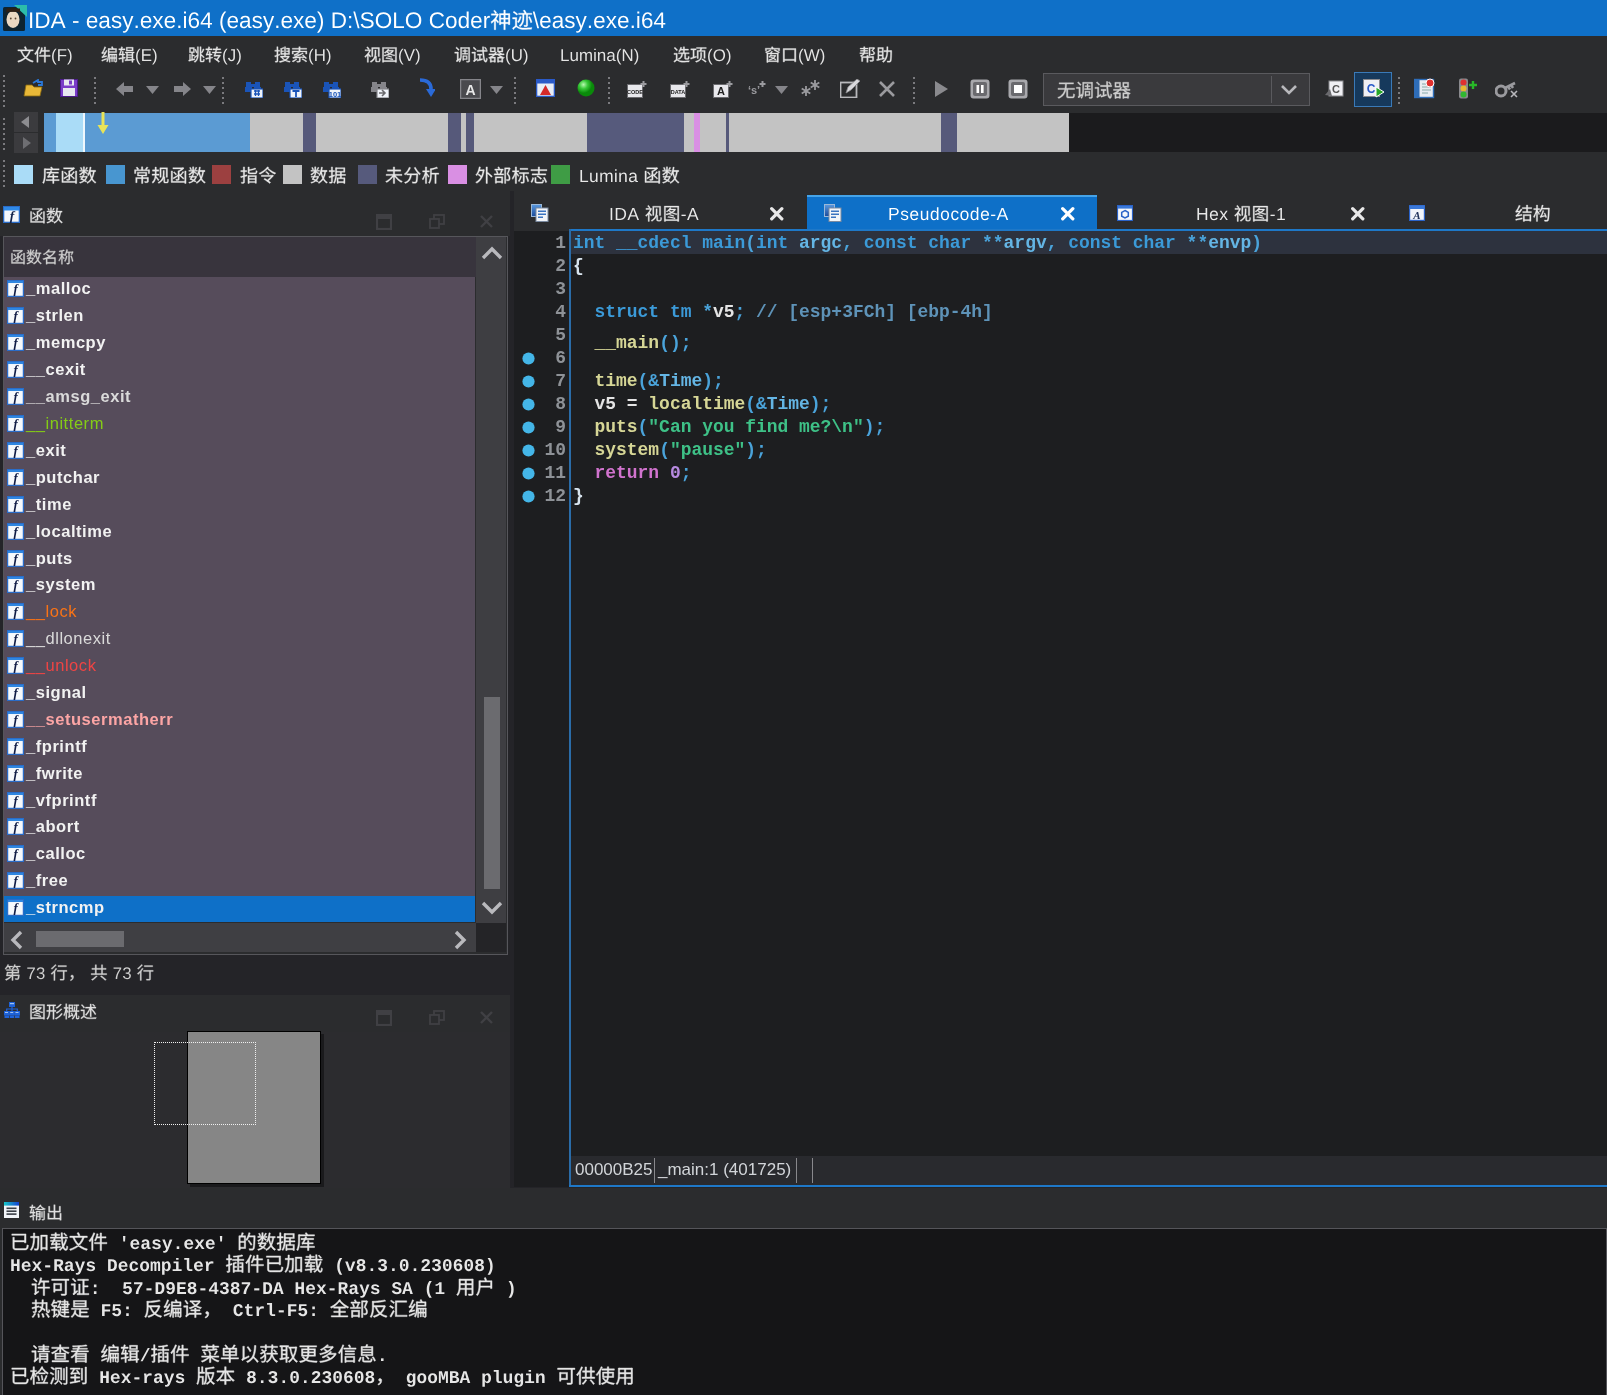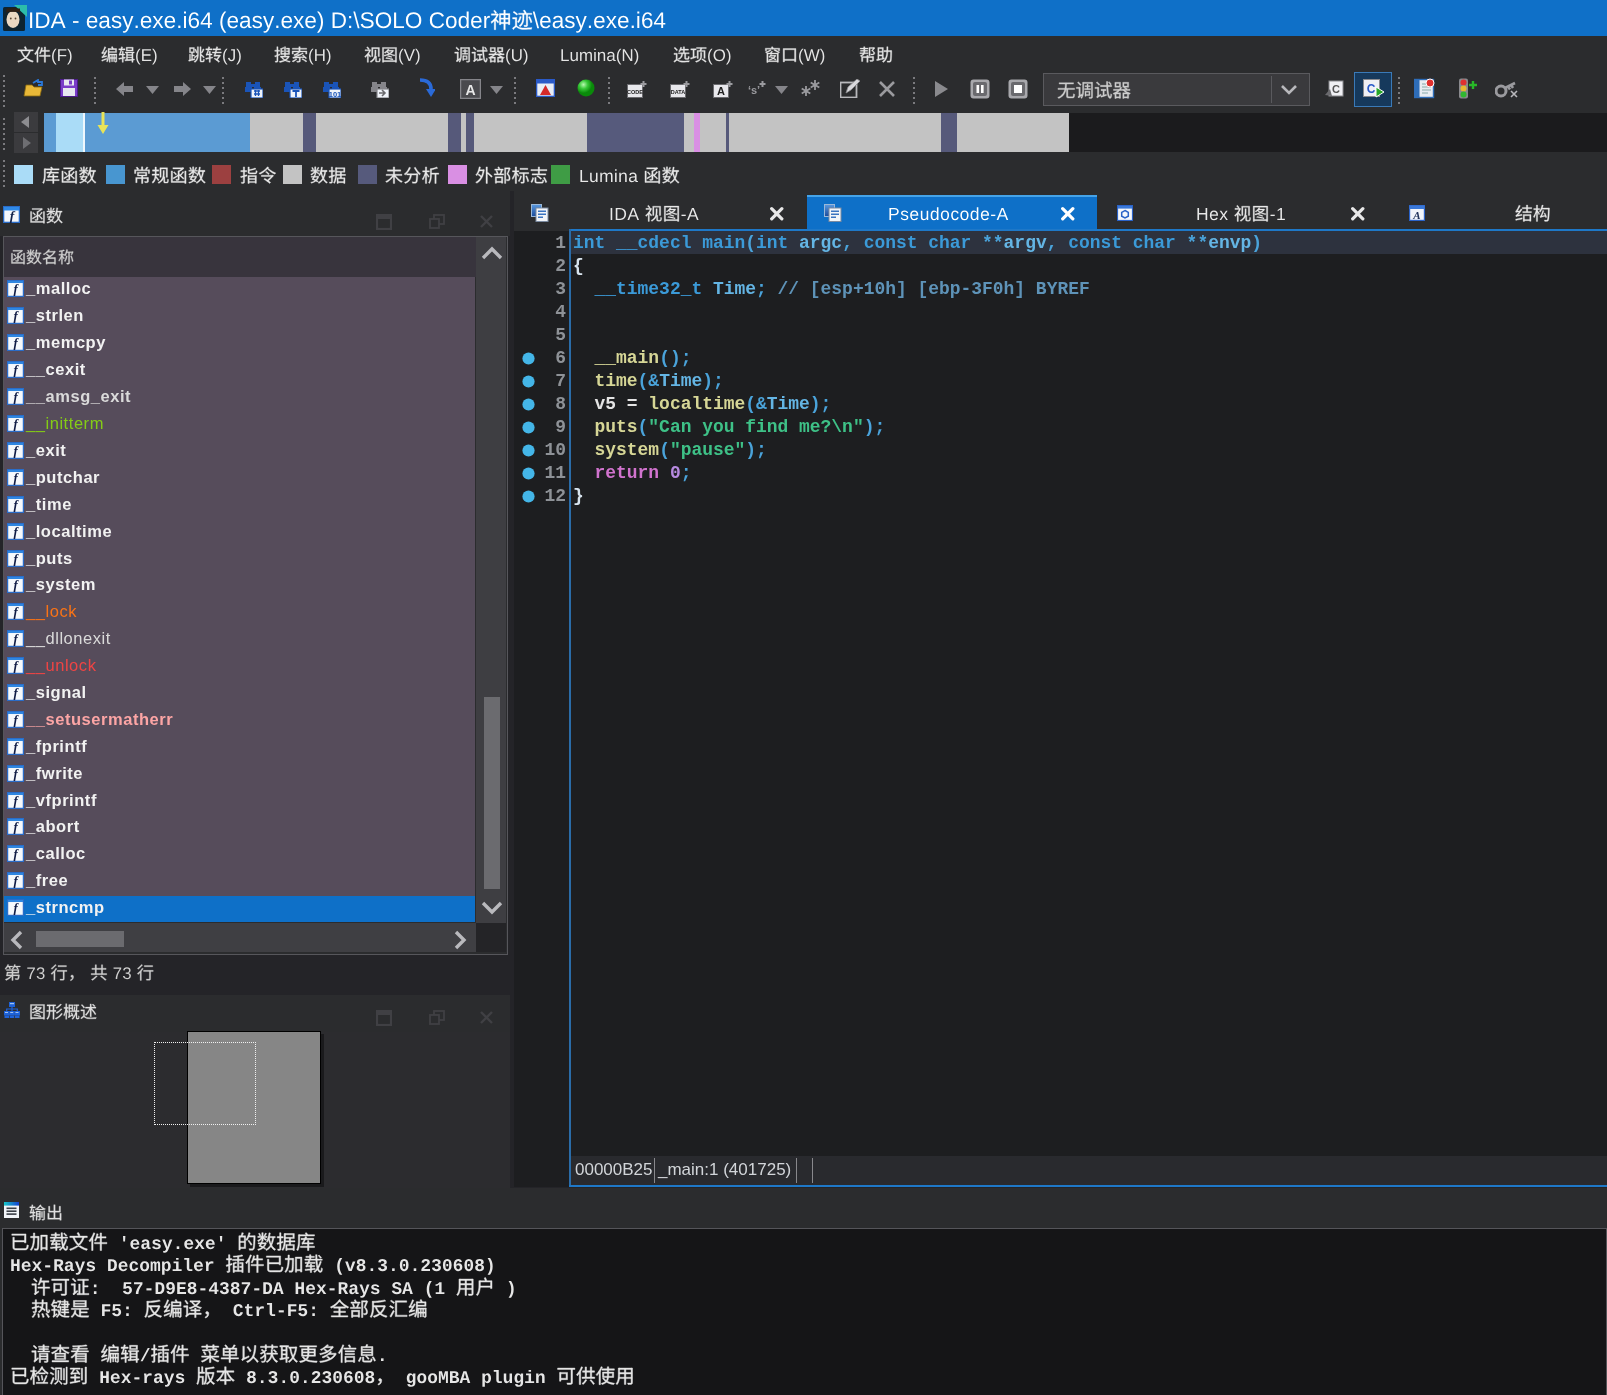--- a/index.html
+++ b/index.html
@@ -411,22 +411,22 @@
     <div class="lnum" style="left:514px;top:323.5px">5</div>
     <div class="lnum" style="left:514px;top:346.5px">6</div>
     <div class="lnum" style="left:514px;top:369.5px">7</div>
     <div class="lnum" style="left:514px;top:392.5px">8</div>
     <div class="lnum" style="left:514px;top:415.5px">9</div>
     <div class="lnum" style="left:514px;top:438.5px">10</div>
     <div class="lnum" style="left:514px;top:461.5px">11</div>
     <div class="lnum" style="left:514px;top:484.5px">12</div>
     <div class="codeline" style="top:231.5px"><span style="color:#3b9ad8">int __cdecl main</span><span style="color:#4aa3da">(</span><span style="color:#3b9ad8">int</span><span style="color:#64b5e4"> argc</span><span style="color:#4aa3da">, </span><span style="color:#3b9ad8">const char</span><span style="color:#4aa3da"> **</span><span style="color:#64b5e4">argv</span><span style="color:#4aa3da">, </span><span style="color:#3b9ad8">const char</span><span style="color:#4aa3da"> **</span><span style="color:#64b5e4">envp</span><span style="color:#4aa3da">)</span></div>
     <div class="codeline" style="top:254.5px"><span style="color:#d8e4ee">{</span></div>
-    <div class="codeline" style="top:277.5px"><span style="color:#3b9ad8">  __time32_t</span><span style="color:#64b5e4"> Time</span><span style="color:#4aa3da">; </span><span style="color:#5e93b8">// [esp+10h] [ebp-3F0h] BYREF</span></div>
-    <div class="codeline" style="top:347px"><span style="color:#e4e4e4">  </span><span style="color:#d6d696">__main</span><span style="color:#4aa3da">();</span></div>
+    <div class="codeline" style="top:300.5px"><span style="color:#3b9ad8">  struct tm</span><span style="color:#4aa3da"> *</span><span style="color:#e4e4e4">v5</span><span style="color:#4aa3da">; </span><span style="color:#5e93b8">// [esp+3FCh] [ebp-4h]</span></div>
+    <div class="codeline" style="top:332px"><span style="color:#e4e4e4">  </span><span style="color:#d6d696">__main</span><span style="color:#4aa3da">();</span></div>
     <div class="codeline" style="top:369.5px"><span style="color:#e4e4e4">  </span><span style="color:#d6d696">time</span><span style="color:#4aa3da">(&amp;</span><span style="color:#64b5e4">Time</span><span style="color:#4aa3da">);</span></div>
     <div class="codeline" style="top:392.5px"><span style="color:#e4e4e4">  </span><span style="color:#e4e4e4">v5</span><span style="color:#e4e4e4"> = </span><span style="color:#d6d696">localtime</span><span style="color:#4aa3da">(&amp;</span><span style="color:#64b5e4">Time</span><span style="color:#4aa3da">);</span></div>
     <div class="codeline" style="top:415.5px"><span style="color:#e4e4e4">  </span><span style="color:#d6d696">puts</span><span style="color:#4aa3da">(</span><span style="color:#3ec187">"Can you find me?\n"</span><span style="color:#4aa3da">);</span></div>
     <div class="codeline" style="top:438.5px"><span style="color:#e4e4e4">  </span><span style="color:#d6d696">system</span><span style="color:#4aa3da">(</span><span style="color:#3ec187">"pause"</span><span style="color:#4aa3da">);</span></div>
     <div class="codeline" style="top:461.5px"><span style="color:#e4e4e4">  </span><span style="color:#d173ce">return </span><span style="color:#b78ae0">0</span><span style="color:#4aa3da">;</span></div>
     <div class="codeline" style="top:484.5px"><span style="color:#d8e4ee">}</span></div>
     <svg class="abs" style="left:522px;top:352.0px" width="13" height="13" viewBox="0 0 13 13">
       <circle cx="6.5" cy="6.5" r="6.1" fill="#44b6e8"></circle>
     </svg>
     <svg class="abs" style="left:522px;top:375.0px" width="13" height="13" viewBox="0 0 13 13">

